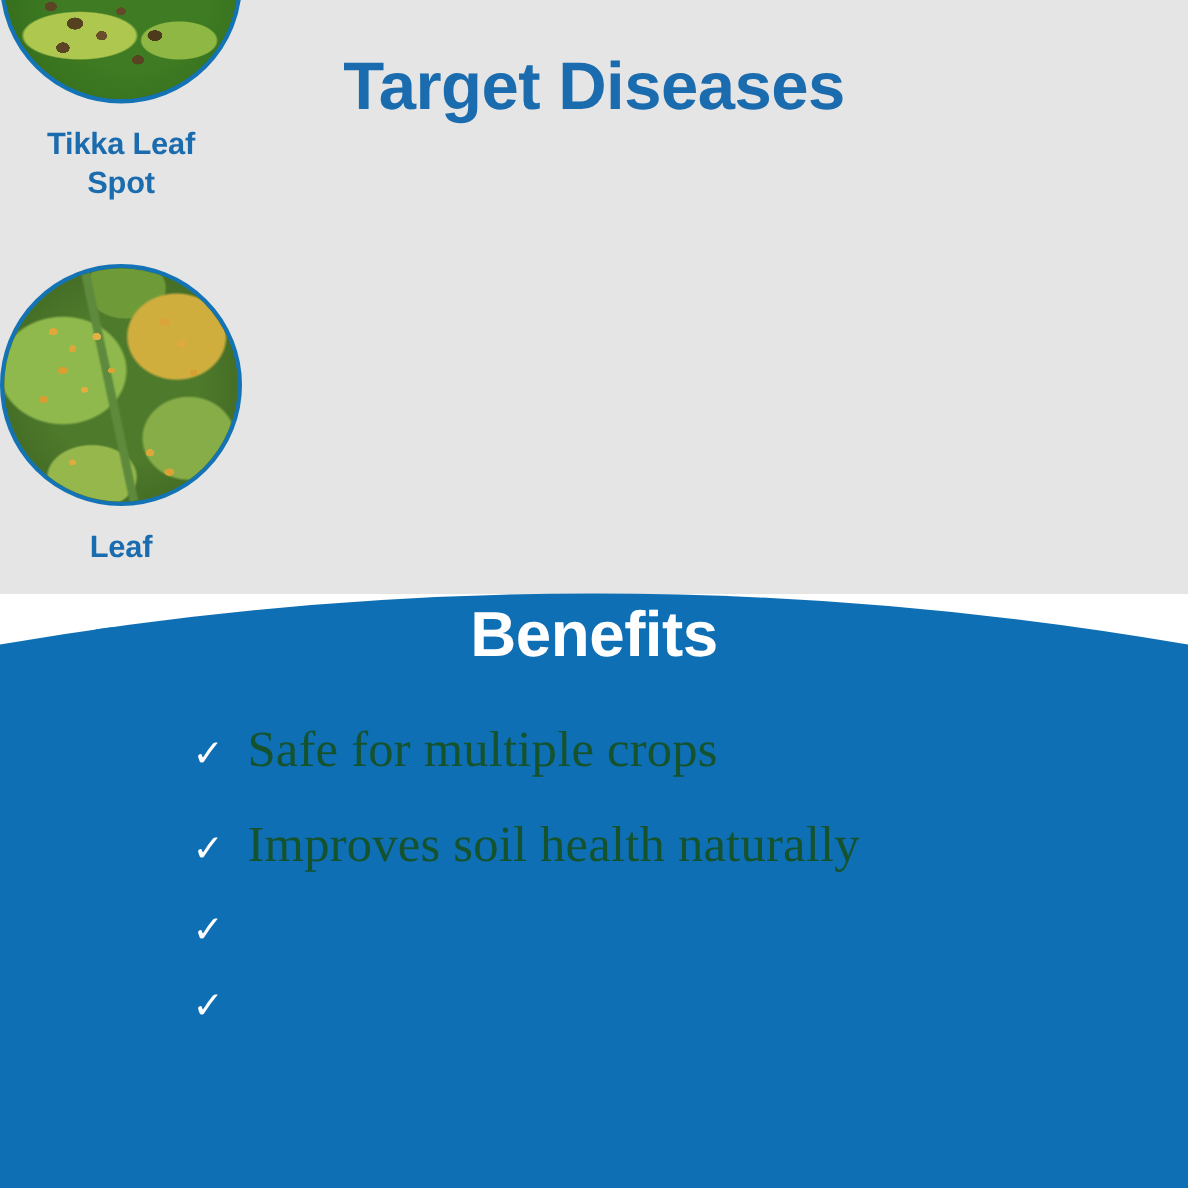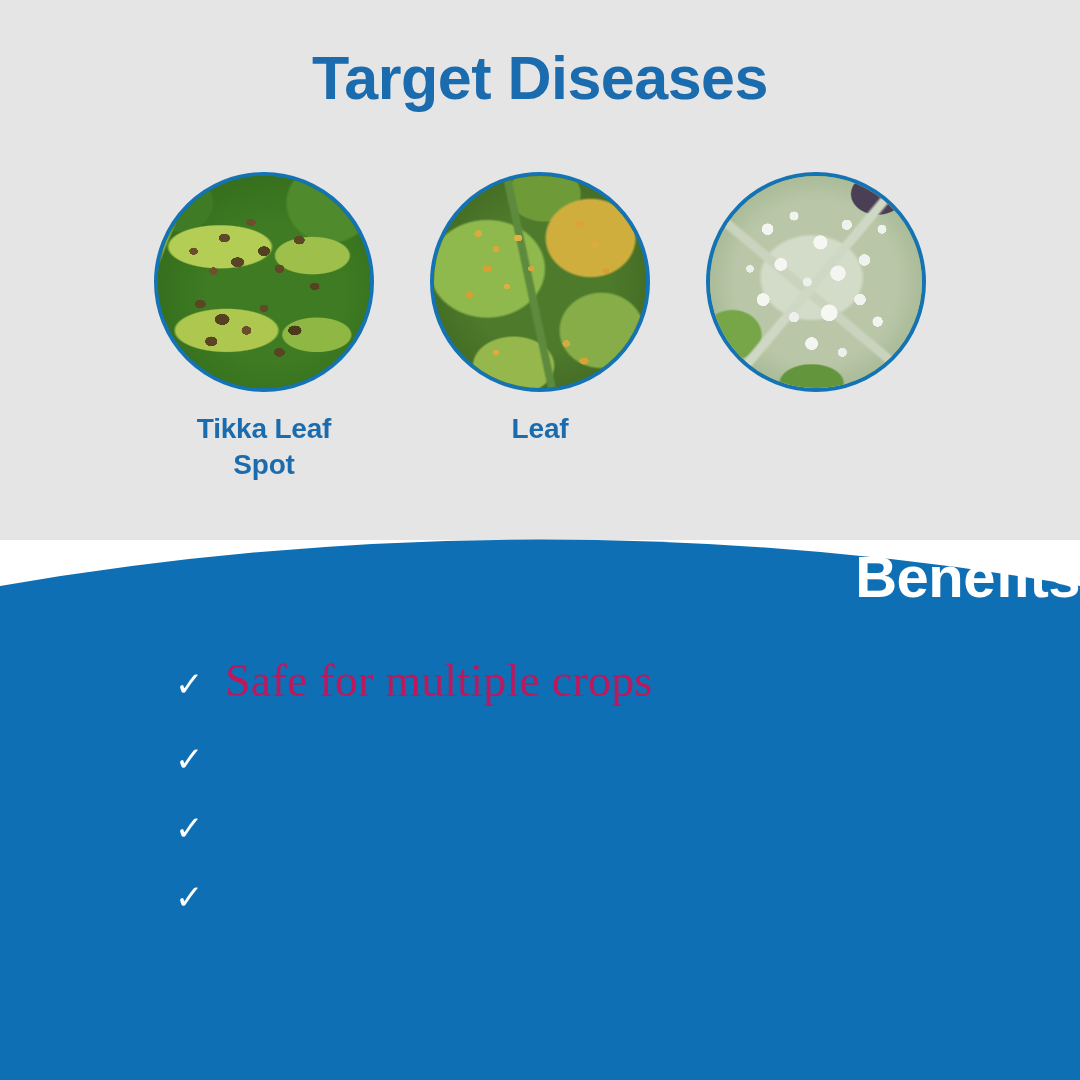--- a/index.html
+++ b/index.html
@@ -39,20 +39,21 @@
     line-height:1.0;
   }
 
   #disease-row {
     position:absolute;
     left:0; top:172px; width:1080px; height:320px;
     display:flex;
     justify-content:center;
     align-items:flex-start;
     gap:56px;
+    flex-direction:column;
   }
 
   .disease-card {
     width:220px;
     display:flex;
     flex-direction:column;
     align-items:center;
   }
 
   .disease-circle {
@@ -175,21 +176,21 @@
   #benefits-panel {
     position:absolute;
     left:0; top:0; width:1080px; height:1080px;
     pointer-events:none;
   }
   #benefits-shape { display:block; width:1080px; height:1080px; }
 
   #benefits-heading {
     position:absolute;
     left:0; top:548px; width:1080px;
-    text-align:right;
+    text-align:center;
     font-family:"Liberation Sans", sans-serif;
     font-weight:bold;
     font-size:58px;
     letter-spacing:-0.5px;
     color:#ffffff;
     line-height:1.0;
   }
 
   #benefits-list {
     position:absolute;
@@ -214,21 +215,21 @@
     color:#ffffff;
     flex:none;
     width:28px;
     text-align:center;
   }
 
   .benefit-text {
     font-family:"Liberation Serif", serif;
     font-size:46px;
     line-height:1.12;
-    color:#be185d;
+    color:#14532d;
     letter-spacing:0.2px;
     white-space:nowrap;
   }
 </style>
 </head>
 <body>
 
 <div id="page">
 
   <div id="top-section">
@@ -271,20 +272,21 @@
 
   <div id="benefits-list">
 
     <div class="benefit-item">
       <span class="benefit-check">✓</span>
       <span class="benefit-text">Safe for multiple crops</span>
     </div>
 
     <div class="benefit-item">
       <span class="benefit-check">✓</span>
+      <span class="benefit-text">Improves soil health naturally</span>
     </div>
 
     <div class="benefit-item">
       <span class="benefit-check">✓</span>
     </div>
 
     <div class="benefit-item">
       <span class="benefit-check">✓</span>
     </div>
 

